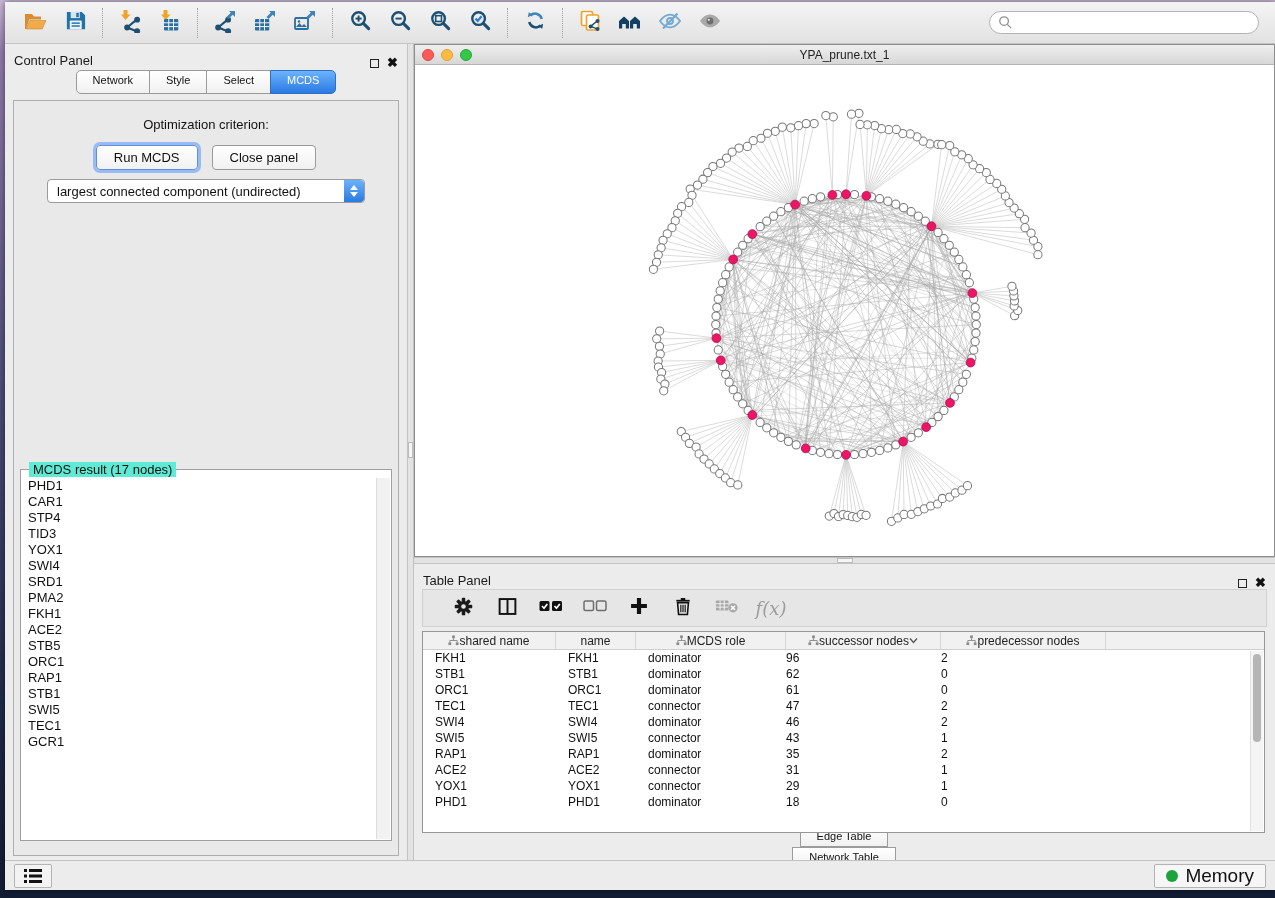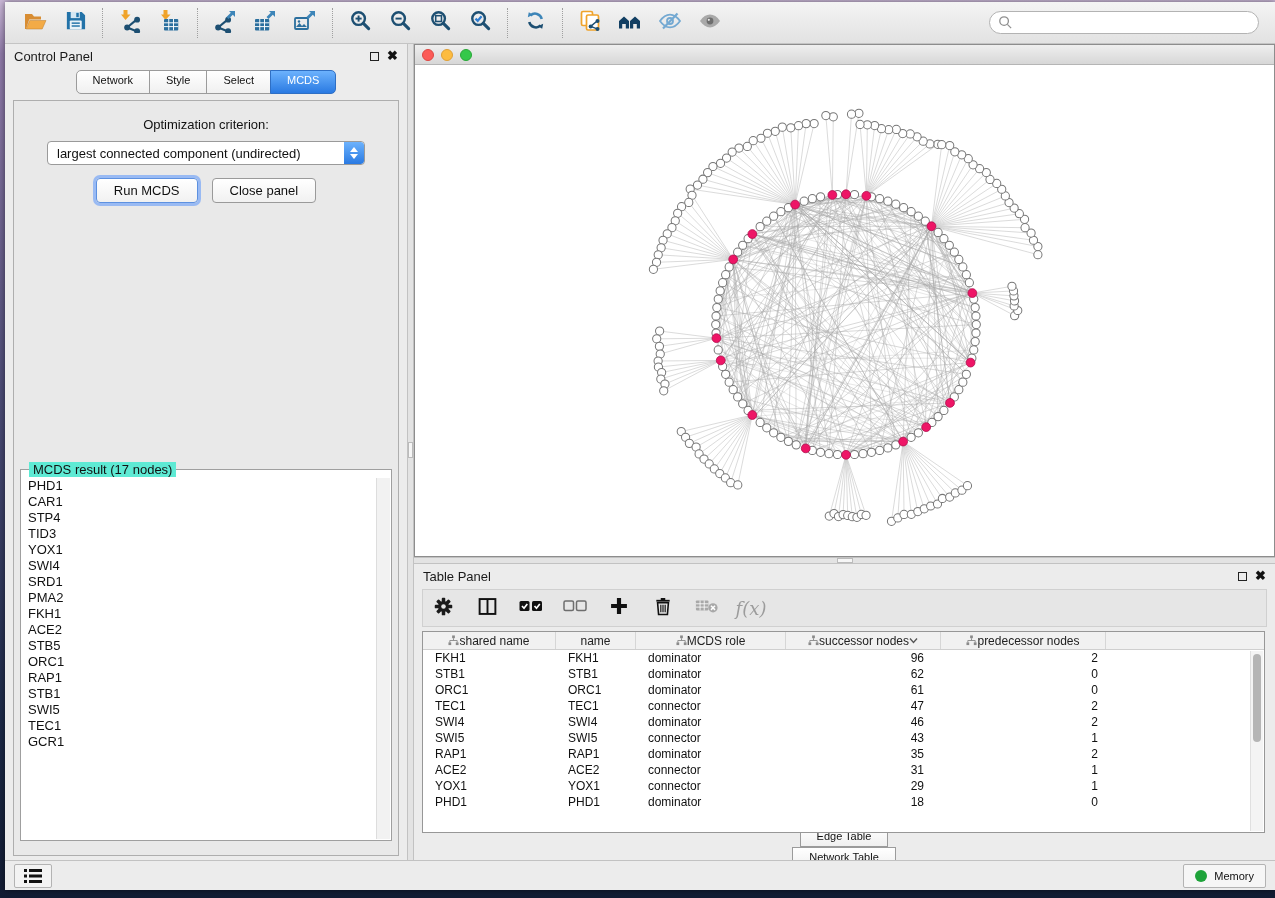--- a/index.html
+++ b/index.html
@@ -24,21 +24,21 @@
   #search-icon { position:absolute; left:9px; top:4px; }
 
   
   #main { position:absolute; left:0; top:42px; right:0; bottom:30px; display:flex; }
   #left-pane { width:402px; display:flex; flex-direction:column; background:#ececec; }
   #v-split { width:7px; background:#e3e3e3; border-left:1px solid #c2c2c2; border-right:1px solid #c2c2c2; position:relative; }
   #v-split .grip { position:absolute; left:0; right:0; top:398px; height:16px; background:#f6f6f6; border:1px solid #bbb; }
   #right-pane { flex:1; display:flex; flex-direction:column; min-width:0; }
 
   
-  .panel-head { height:24px; display:flex; align-items:center; padding:0 9px; }
+  .panel-head { height:24px; display:flex; align-items:flex-end; padding:0 9px; }
   .panel-title { font-size:13px; color:#1a1a1a; }
   .win-ctrls { margin-left:auto; display:flex; align-items:center; gap:8px; }
   .float-box { width:9px; height:9px; border:1.5px solid #222; background:transparent; }
   .close-x { font-size:13px; font-weight:bold; color:#111; line-height:10px; }
 
   #cp-tabs { display:flex; justify-content:center; margin-top:2px; height:24px; }
   .seg { font-size:11px; padding:3px 16px 4px; background:linear-gradient(#ffffff,#f0f0f0);
     border:1px solid #9b9b9b; margin-left:-1px; color:#111; }
   .seg:first-child { border-radius:5px 0 0 5px; margin-left:0; }
   .seg:last-child { border-radius:0 5px 5px 0; }
@@ -78,46 +78,46 @@
   #net-title .title { position:absolute; left:0; right:0; text-align:center; font-size:12px; color:#222; }
   #net-canvas { flex:1; position:relative; background:#fff; }
   #net-svg { position:absolute; inset:0; }
 
   #h-split { height:7px; background:#e3e3e3; border-top:1px solid #c2c2c2; border-bottom:1px solid #c2c2c2; position:relative; }
   #h-split .grip { position:absolute; top:0; bottom:0; left:50%; width:16px; margin-left:-8px; background:#f6f6f6; border:1px solid #bbb; }
 
   
   #table-panel { flex:1; display:flex; flex-direction:column; background:#ececec; min-height:0; }
   #tp-toolbar { margin:1px 8px 0 8px; height:38px; background:#e6e6e6; border:1px solid #d0d0d0;
-    display:flex; align-items:center; gap:20px; padding-left:8px; }
+    display:flex; align-items:center; gap:20px; padding-left:28px; }
   .tp-ic { display:flex; align-items:center; justify-content:center; width:24px; height:24px; }
   #fx-label { font-family:"DejaVu Serif", serif; font-style:italic; font-size:18px; color:#9c9c9c; }
 
   #grid { flex:1; margin:4px 10px 0 8px; border:1px solid #979797; background:#fff; position:relative;
     display:flex; flex-direction:column; min-height:0; overflow:hidden; }
   #grid-head { display:flex; height:18px; background:#f1f1f1; border-bottom:1px solid #cfcfcf; }
   .hcell { display:flex; align-items:center; justify-content:center; font-size:12px; color:#222;
     border-right:1px solid #d6d6d6; height:100%; }
   .hcell.filler { border-right:none; flex:1; }
   #grid-rows .row { display:flex; height:16px; }
   .cell { font-size:12px; color:#111; line-height:16px; white-space:nowrap; overflow:hidden; }
   .cell.l { text-align:left; padding-left:12px; }
-  .cell.r { text-align:right; }
+  .cell.r { }
   #grid-scroll { position:absolute; top:19px; right:1px; bottom:1px; width:13px; background:#f4f4f4; border-left:1px solid #e0e0e0; }
   #grid-scroll .thumb { position:absolute; top:3px; left:2px; width:8px; height:88px; border-radius:4px; background:#b5b5b5; }
 
   #tp-tabs { height:27px; display:flex; justify-content:center; align-items:center;flex-direction:column; }
 
   
   #statusbar { position:absolute; left:0; right:0; bottom:0; height:30px; background:#ececec;
     border-top:1px solid #c2c2c2; display:flex; align-items:center; padding:0 9px; }
   #task-btn { width:38px; height:24px; background:#f3f3f3; border:1px solid #b3b3b3; border-radius:2px;
     display:flex; align-items:center; justify-content:center; }
   #memory-btn { margin-left:auto; height:24px; background:#f6f6f6; border:1px solid #b3b3b3; border-radius:2px;
-    display:flex; align-items:center; gap:7px; padding:0 11px; font-size:11px; color:#111; }
+    display:flex; align-items:center; gap:7px; padding:0 11px; font-size:19px; color:#111; }
   #memory-dot { width:12px; height:12px; border-radius:50%; }
 </style>
 </head>
 <body>
 
 <div id="app">
 
   <div id="toolbar">
       <span class="tbtn">
         <span><svg width="24" height="24" viewBox="0 0 24 24">
@@ -299,30 +299,30 @@
         </span>
       </div>
       <div id="cp-tabs">
           <span class="seg">Network</span>
           <span class="seg">Style</span>
           <span class="seg">Select</span>
           <span class="seg active">MCDS</span>
         </div>
       <div id="cp-body">
         <div id="opt-label">Optimization criterion:</div>
+        <div id="cp-buttons">
+          <button class="btn focused">Run MCDS</button>
+          <button class="btn">Close panel</button>
+        </div>
         <div id="criterion">
           <span class="val">largest connected component (undirected)</span>
           <span class="cap">
               <span class="tri-up"></span>
               <span class="tri-dn"></span>
             </span>
-        </div>
-        <div id="cp-buttons">
-          <button class="btn focused">Run MCDS</button>
-          <button class="btn">Close panel</button>
         </div>
         <div id="mcds-group">
           <span id="mcds-legend">MCDS result (17 nodes)</span>
           <div id="mcds-list">
               <div class="item">PHD1</div>
               <div class="item">CAR1</div>
               <div class="item">STP4</div>
               <div class="item">TID3</div>
               <div class="item">YOX1</div>
               <div class="item">SWI4</div>
@@ -346,20 +346,21 @@
     <div id="v-split">
         <div class="grip"></div>
       </div>
 
     <div id="right-pane">
       <div id="net-panel">
         <div id="net-title">
           <span class="light red"></span>
           <span class="light yellow"></span>
           <span class="light green"></span>
+          <span class="title">YPA_prune.txt_1</span>
         </div>
         <div id="net-canvas">
           <svg id="net-svg" viewBox="0 0 857 490" width="100%" height="100%" preserveAspectRatio="xMidYMid meet">
               <g>
                 <line x1="317.4" y1="194.0" x2="321.9" y2="331.2" stroke="#a8a8a8" stroke-width="0.8" stroke-opacity="0.55"></line>
                 <line x1="317.4" y1="194.0" x2="306.9" y2="217.2" stroke="#a8a8a8" stroke-width="0.8" stroke-opacity="0.55"></line>
                 <line x1="317.4" y1="194.0" x2="502.2" y2="367.1" stroke="#a8a8a8" stroke-width="0.8" stroke-opacity="0.55"></line>
                 <line x1="317.4" y1="194.0" x2="365.0" y2="371.6" stroke="#a8a8a8" stroke-width="0.8" stroke-opacity="0.55"></line>
                 <line x1="317.4" y1="194.0" x2="495.0" y2="146.4" stroke="#a8a8a8" stroke-width="0.8" stroke-opacity="0.55"></line>
                 <line x1="317.4" y1="194.0" x2="301.1" y2="276.0" stroke="#a8a8a8" stroke-width="0.8" stroke-opacity="0.55"></line>

